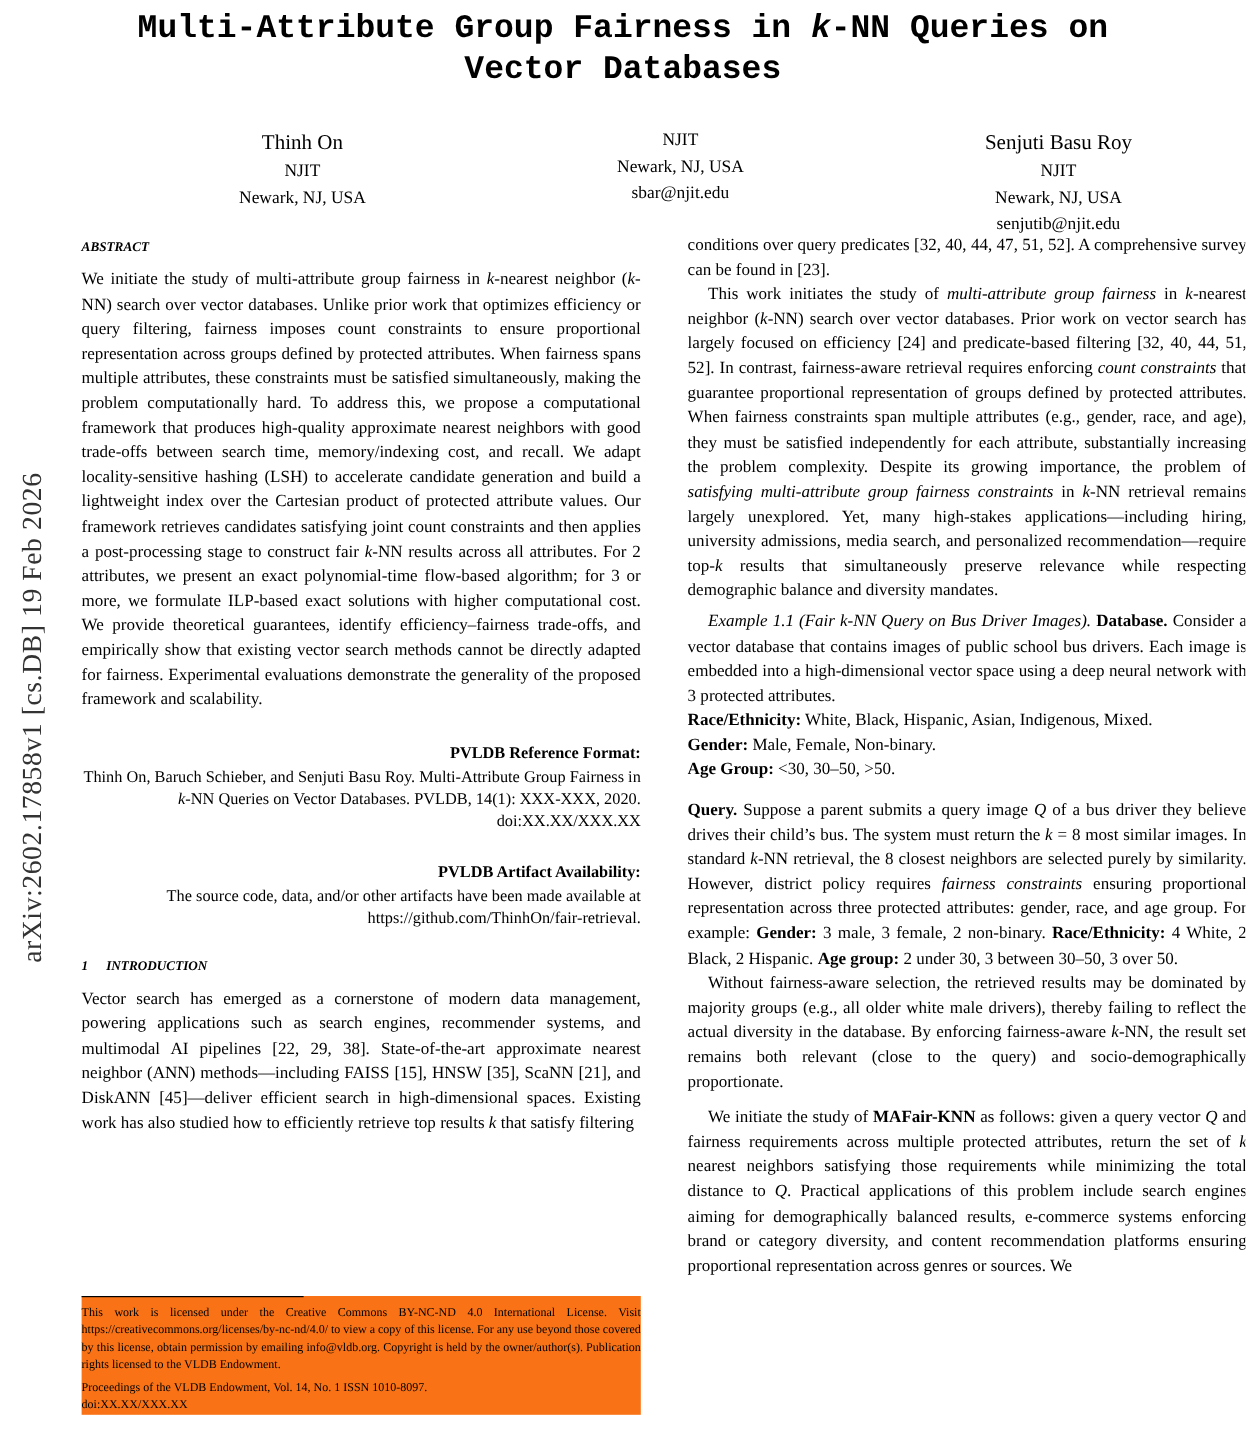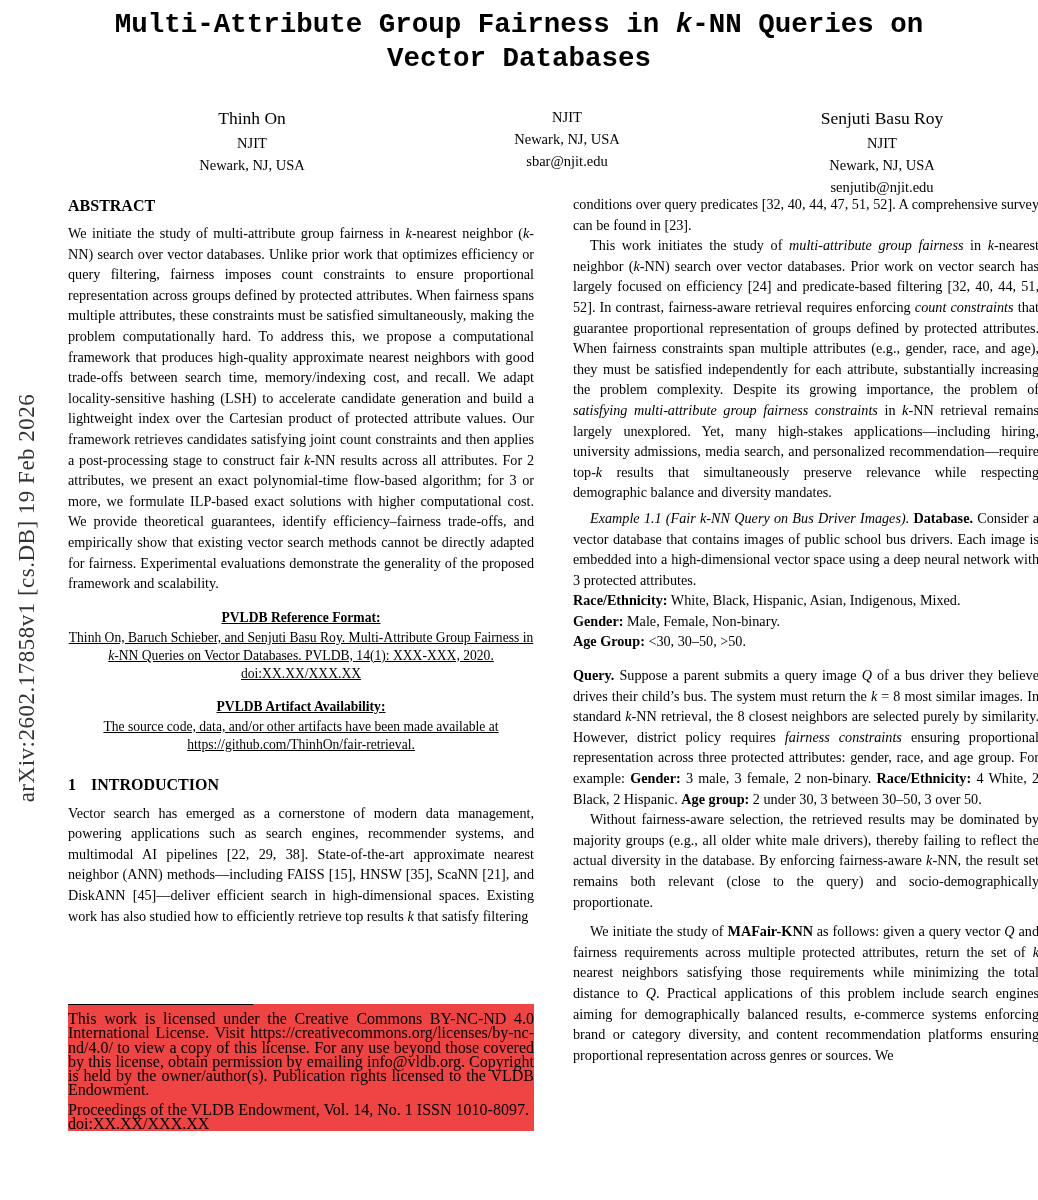--- a/index.html
+++ b/index.html
@@ -39,33 +39,33 @@
   }
   .col-left  { left:68px;  width:466px; }
   .col-right { left:573px; width:466px; height:1006px; overflow:hidden; }
 
   p { margin:0; }
   .indent { text-indent:17px; }
   .mt5 { margin-top:5px; }
   .mt9 { margin-top:9px; }
   .mt13 { margin-top:13px; }
 
-  h2.section { font-size:16px; font-weight:bold; line-height:24px; }
+  h2.section { font-size:11px; font-weight:bold; line-height:24px;font-style:italic; }
   .abstract-h { margin-bottom:5px; }
   .intro-h { margin-top:19px; margin-bottom:6px; }
   .sec-label { margin-left:15px; }
 
-  .pvldb-block { margin-top:15px; text-align:center;text-decoration:underline; }
+  .pvldb-block { margin-top:25px; text-align:right; }
   .pvldb-h { font-size:13.6px; font-weight:bold; line-height:18px; margin-bottom:2px; }
   .pvldb-t { font-size:13.6px; line-height:18px; }
 
   .footnote {
-    position:absolute; left:68px; top:1004px; width:466px;
-    font-size:16px; line-height:14.3px; text-align:justify;
-    background:#ef4444;
+    position:absolute; left:68px; top:1080px; width:466px;
+    font-size:10px; line-height:14.3px; text-align:justify;
+    background:#f97316;
   }
   .footnote-rule { width:185px; border-top:1px solid #000; margin-bottom:7px; }
   .fn-gap { margin-top:5px; }
 </style>
 </head>
 <body>
 
 <div class="page">
 
   <div class="arxiv-sidebar">arXiv:2602.17858v1  [cs.DB]  19 Feb 2026</div>

